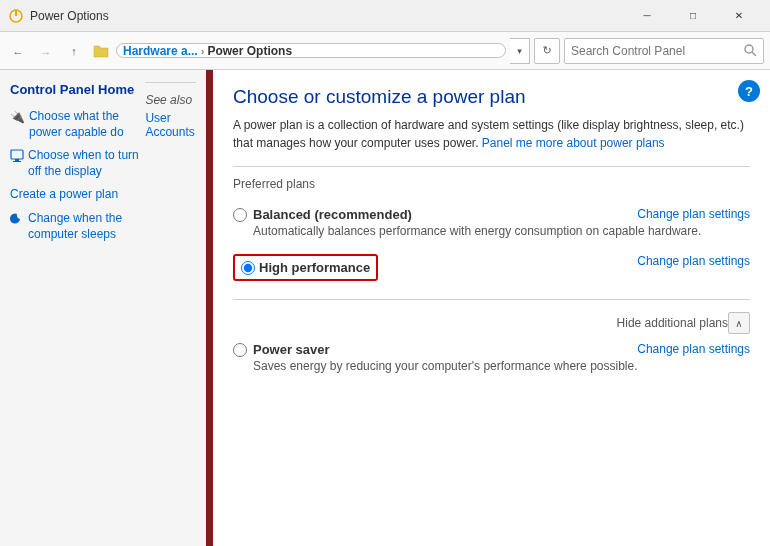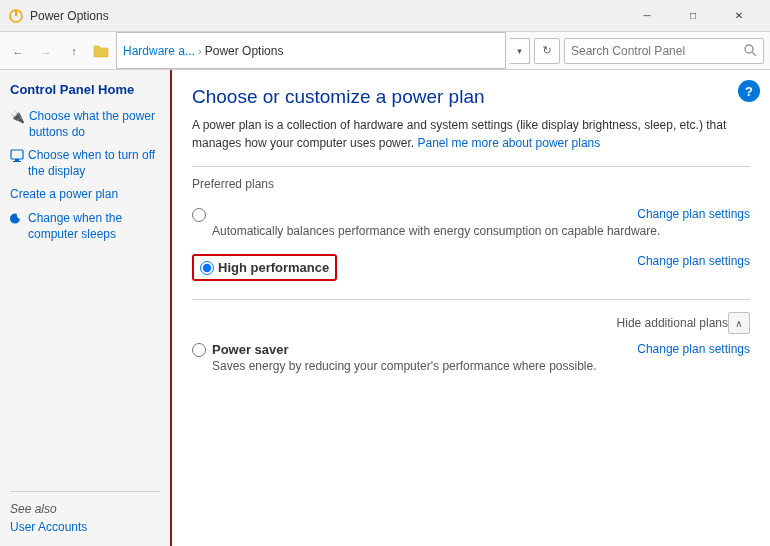--- a/index.html
+++ b/index.html
@@ -37,29 +37,30 @@
     }
     .nav-btn {
       width: 24px; height: 24px;
       border: none; background: transparent; cursor: pointer;
       display: flex; align-items: center; justify-content: center;
       color: #555; font-size: 11px; border-radius: 2px;
     }
     .nav-btn:disabled { color: #aaa; cursor: default; }
     .address-path {
       flex: 1;
-      height: 37px;
+      height: 15px;
       border: 1px solid #c0c0c0;
       background: white;
       display: flex;
       align-items: center;
       padding: 0 6px;
       font-size: 12px;
       color: #333;
-      border-radius: 0;
+      border-radius: 9px;
+      font-weight: bold;
     }
     .address-separator { color: #888; margin: 0 3px; font-size: 11px; }
     .address-link { color: #0078d7; cursor: pointer; }
     .address-dropdown {
       width: 20px; height: 26px;
       border: 1px solid #c0c0c0;
       border-left: none;
       background: white;
       cursor: pointer;
       display: flex; align-items: center; justify-content: center;
@@ -89,26 +90,26 @@
     }
 
     
     .main-layout {
       display: flex;
       height: calc(546px - 32px - 38px);
     }
 
     
     .sidebar {
-      width: 172px;
+      width: 213px;
       background: #f5f5f5;
-      border-right: 2px solid #7f1d1d;
+      border-right: 7px solid #7f1d1d;
       padding: 12px 10px;
       display: flex;
-      flex-direction: column;
+      flex-direction: row;
       justify-content: space-between;
     }
     .sidebar-top {}
     .sidebar-title {
       font-size: 13px;
       font-weight: 600;
       color: #003399;
       margin-bottom: 12px;
       cursor: pointer;
     }
@@ -256,21 +257,21 @@
 </div>
 
 <div class="main-layout">
 
   <div class="sidebar">
     <div class="sidebar-top">
       <div class="sidebar-title">Control Panel Home</div>
 
       <div class="sidebar-link">
         <span class="sidebar-link-icon">🔌</span>
-        <span>Choose what the power buttons do</span>
+        <span>Choose what the power capable do</span>
       </div>
 
       <div class="sidebar-link">
         <span class="sidebar-link-icon">
           <svg width="14" height="14" viewBox="0 0 14 14">
             <rect x="1" y="1" width="12" height="9" rx="1" fill="none" stroke="#0066cc" stroke-width="1.2"></rect>
             <rect x="5" y="10" width="4" height="2" fill="#0066cc"></rect>
             <rect x="3" y="12" width="8" height="1" fill="#0066cc"></rect>
           </svg>
         </span>
@@ -308,20 +309,21 @@
       <a>Panel me more about power plans</a>
     </p>
 
     <hr class="divider">
     <div class="section-label">Preferred plans</div>
 
     <div class="plan-item">
       <div class="plan-row">
         <div class="plan-left">
           <input type="radio" class="radio-input" name="plan" style="">
+          <span class="plan-name">Balanced (recommended)</span>
         </div>
         <a class="plan-link">Change plan settings</a>
       </div>
       <div class="plan-desc">Automatically balances performance with energy consumption on capable hardware.</div>
     </div>
 
     <div class="plan-item">
       <div class="plan-row">
         <div class="plan-left">
           <span class="plan-highlight">

